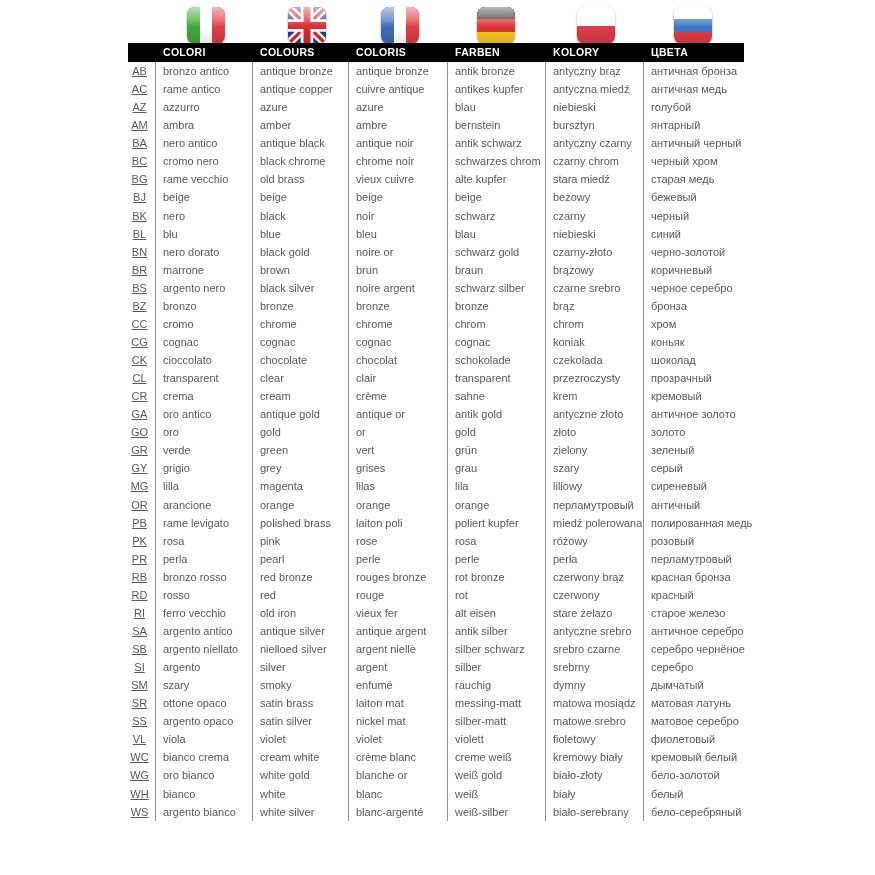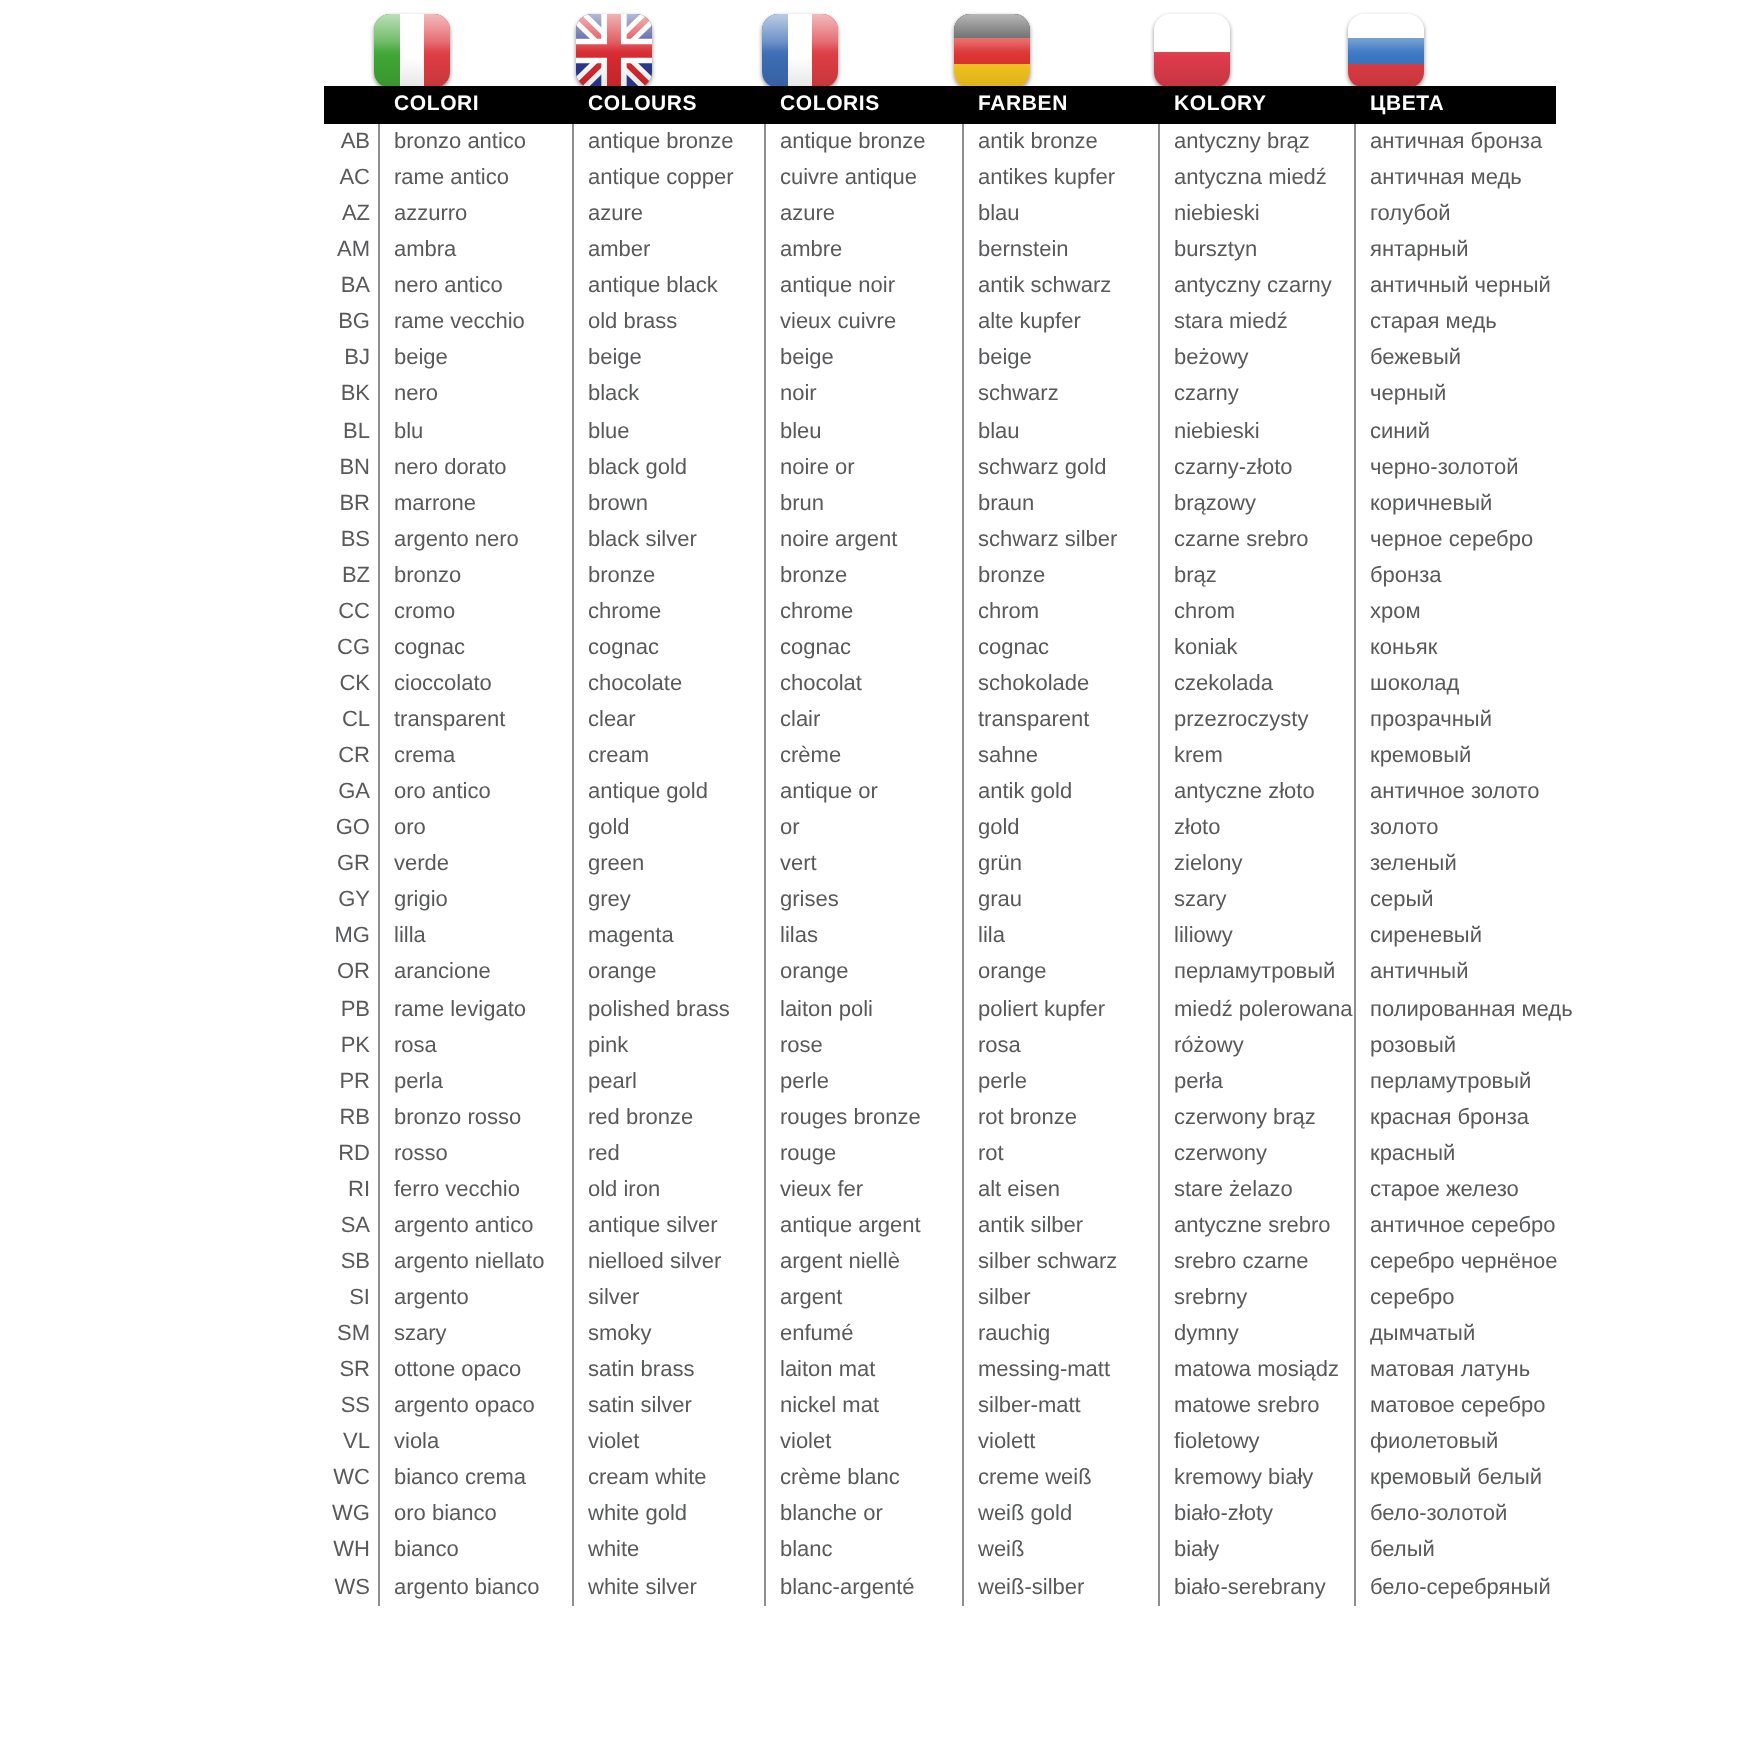--- a/index.html
+++ b/index.html
@@ -27,21 +27,21 @@
       rgba(0,0,0,.10) 100%);
     pointer-events:none;
   }
   .stripes { display:flex; width:100%; height:100%; }
   .stripes.vertical   { flex-direction:row; }
   .stripes.horizontal { flex-direction:column; }
   .stripes > div { flex:1; }
   .flag svg { display:block; width:100%; height:100%; }
 
   
-  #table { position:absolute; left:128px; top:43px; width:616px;margin-left:34px; }
+  #table { position:absolute; left:128px; top:43px; width:616px; }
   #thead {
     display:grid;
     grid-template-columns:27px 97px 96px 99px 98px 98px 101px;
     height:19px; background:#000000;
   }
   .hcell {
     color:#ffffff; font-size:10.5px; font-weight:bold;
     line-height:19px; padding-left:8px; letter-spacing:.3px;
     white-space:nowrap; overflow:hidden;
   }
@@ -50,22 +50,22 @@
     display:grid;
     grid-template-columns:27px 97px 96px 99px 98px 98px 101px;
     height:18.07px;
   }
   .tcell {
     font-size:11px; color:#58595b; line-height:18.07px;
     white-space:nowrap; padding-left:7px;
     border-left:1px solid #8f8f8f;
   }
   .tcell.c0 {
-    border-left:none; text-align:right;
-    padding-left:0; padding-right:4px;
+    border-left:none; text-align:center;
+    padding-left:0; padding-right:4px;text-decoration:underline;
   }
 </style>
 </head>
 <body>
 
 <div id="canvas">
 
   <div id="flags">
     <div class="flag" style="left:187px">
         <div class="stripes vertical">
@@ -162,20 +162,29 @@
         <div class="trow">
           <div class="tcell c0">BA</div>
           <div class="tcell c1">nero antico</div>
           <div class="tcell c2">antique black</div>
           <div class="tcell c3">antique noir</div>
           <div class="tcell c4">antik schwarz</div>
           <div class="tcell c5">antyczny czarny</div>
           <div class="tcell c6">античный черный</div>
         </div>
         <div class="trow">
+          <div class="tcell c0">BC</div>
+          <div class="tcell c1">cromo nero</div>
+          <div class="tcell c2">black chrome</div>
+          <div class="tcell c3">chrome noir</div>
+          <div class="tcell c4">schwarzes chrom</div>
+          <div class="tcell c5">czarny chrom</div>
+          <div class="tcell c6">черный хром</div>
+        </div>
+        <div class="trow">
           <div class="tcell c0">BG</div>
           <div class="tcell c1">rame vecchio</div>
           <div class="tcell c2">old brass</div>
           <div class="tcell c3">vieux cuivre</div>
           <div class="tcell c4">alte kupfer</div>
           <div class="tcell c5">stara miedź</div>
           <div class="tcell c6">старая медь</div>
         </div>
         <div class="trow">
           <div class="tcell c0">BJ</div>

